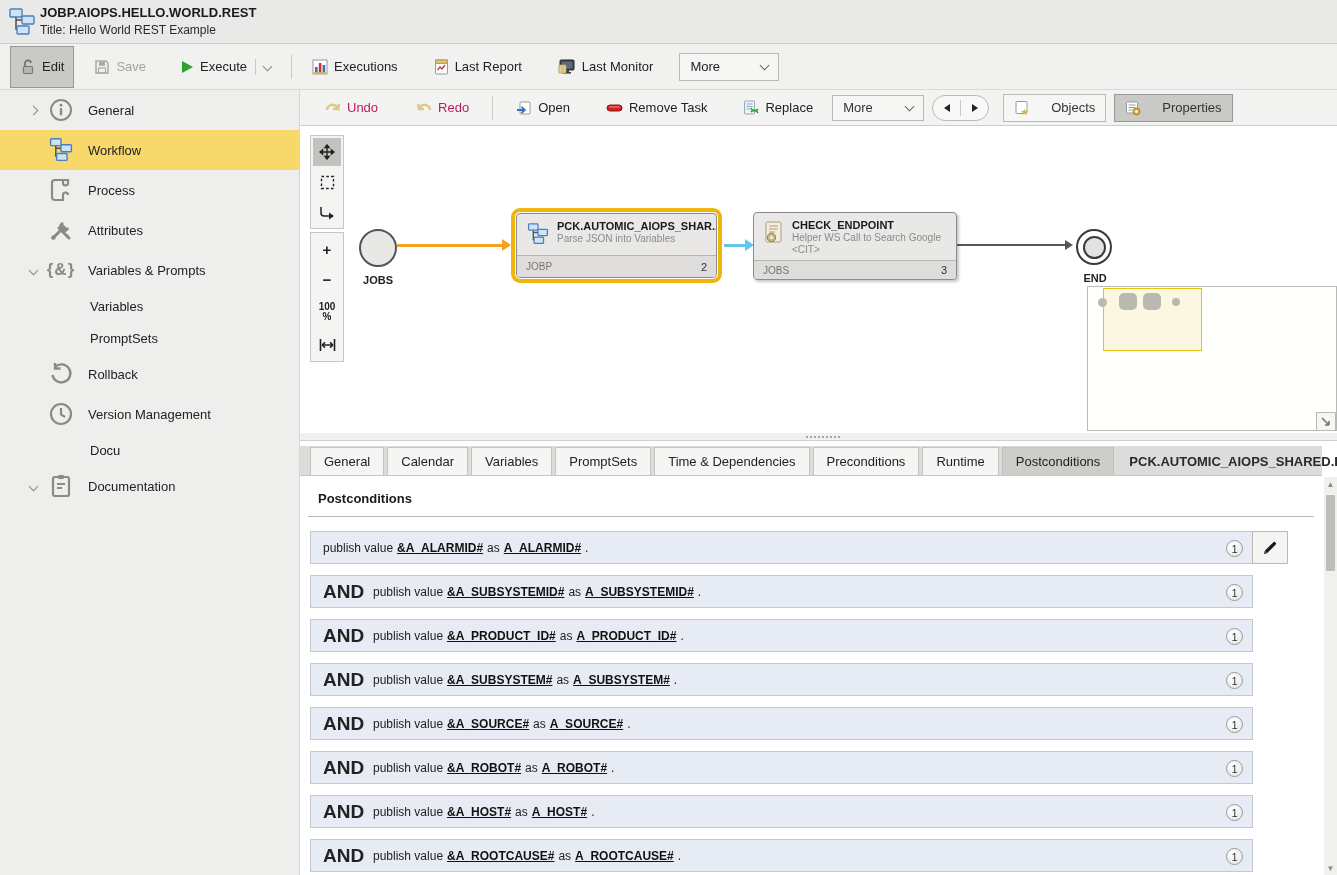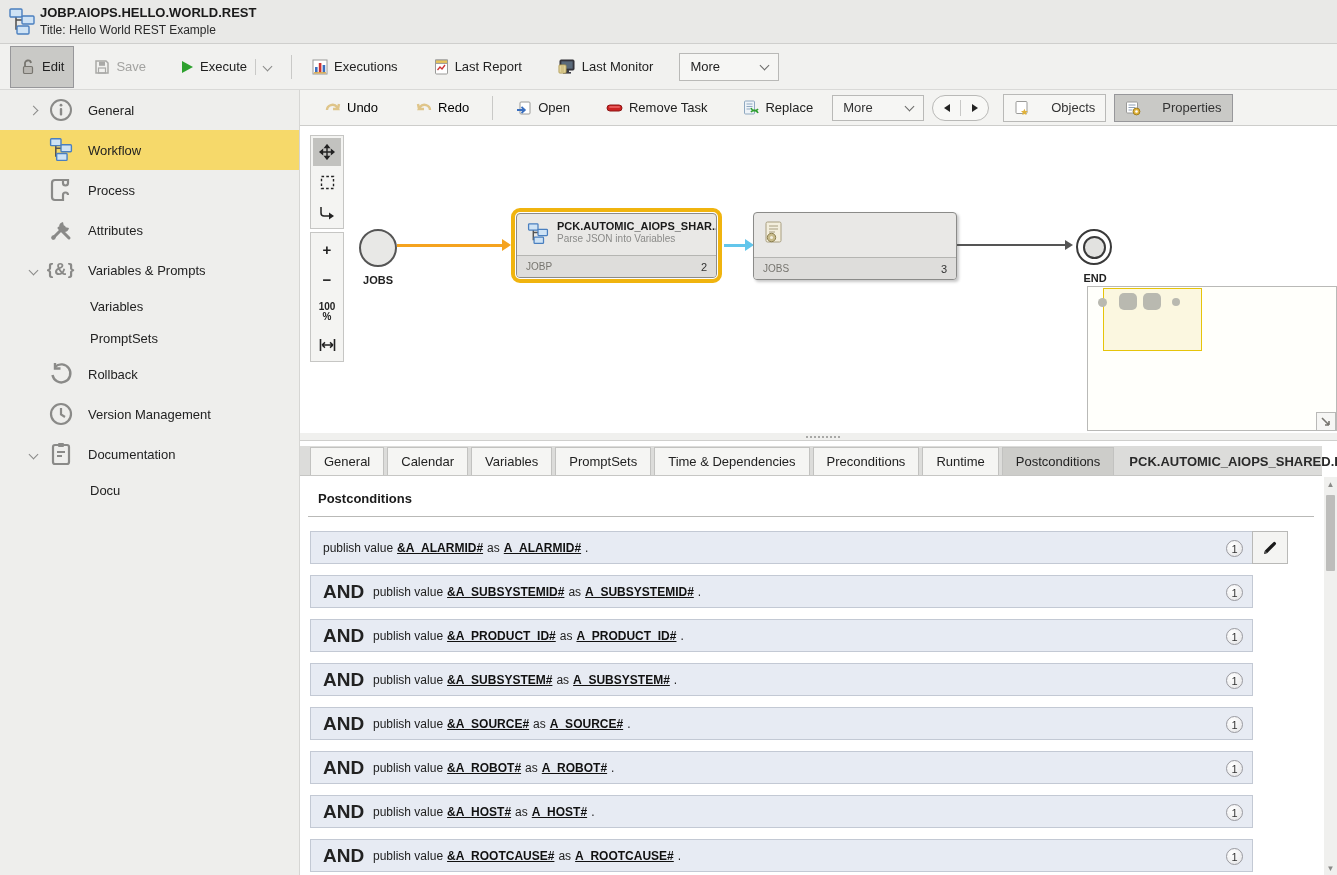--- a/index.html
+++ b/index.html
@@ -30,21 +30,21 @@
   .side-item { position:relative; height:40px; display:flex; align-items:center; font-size:13px; color:#222; cursor:default; }
   .side-item.indent { height:32px; padding-left:90px; }
   .side-item.selected { background:#f6d96a; }
   .side-item .chev { position:absolute; left:30px; }
   .side-icon { position:absolute; left:48px; width:26px; height:26px; display:flex; align-items:center; justify-content:center; }
   .side-item:not(.indent) .side-label { padding-left:88px; }
 
   
   .canvas-toolbar { position:absolute; left:300px; top:90px; width:1037px; height:36px; background:#f3f3f1; border-bottom:1px solid #cdcdcb; display:flex; align-items:center; padding-left:18px; }
   .ct-btn { display:inline-flex; align-items:center; gap:6px; height:26px; padding:0 7px; font-size:13px; color:#222; white-space:nowrap; }
-  .ct-btn.disabled { color:#000000; }
+  .ct-btn.disabled { color:#be185d; }
   .ct-more { display:inline-flex; align-items:center; justify-content:space-between; width:92px; height:26px; padding:0 10px; border:1px solid #b9b9b7; background:#f6f6f4; font-size:13px; margin-left:12px; }
   .search-pill { display:inline-flex; align-items:center; gap:7px; width:218px; height:26px; border:1px solid #b9b9b7; border-radius:13px; background:#fff; padding:0 8px; margin-left:24px; }
   .search-pill input { border:none; outline:none; flex:1; font-size:12px; font-style:italic; color:#555; background:transparent; font-family:"Liberation Sans",sans-serif; }
   .navpair { display:inline-flex; align-items:center; height:26px; border:1px solid #b9b9b7; border-radius:13px; background:#f8f8f6; margin-left:8px; overflow:hidden; }
   .navpair .nbtn { width:27px; height:26px; display:flex; align-items:center; justify-content:center; font-size:10px; color:#222; }
   .navpair .nsep { width:1px; height:16px; background:#c9c9c7; }
   .right-btn { display:inline-flex; align-items:center; gap:21px; height:28px; padding:0 10px; border:1px solid #b9b9b7; background:#f6f6f4; font-size:13px; }
   .right-btn.active { background:#c9c9c6; border-color:#97979a; }
 
   
@@ -278,33 +278,33 @@
         </div>
         <div class="side-item">
           <span class="side-icon">
             <svg width="24" height="24" viewBox="0 0 24 24">
               <circle cx="12" cy="12" r="10" fill="none" stroke="#8a8a88" stroke-width="2.2"></circle>
               <path d="M12 6 v6.5 l4 2.5" fill="none" stroke="#8a8a88" stroke-width="2.2"></path>
             </svg>
           </span>
           <span class="side-label">Version Management</span>
         </div>
+        <div class="side-item indent">
+          <span class="side-label">Docu</span>
+        </div>
         <div class="side-item">
           <span class="chev down"></span>
           <span class="side-icon">
             <svg width="22" height="24" viewBox="0 0 22 24">
               <rect x="3" y="3" width="16" height="19" rx="2" fill="none" stroke="#8a8a88" stroke-width="2.2"></rect>
               <rect x="8" y="1" width="6" height="4" rx="1" fill="#8a8a88"></rect>
               <path d="M7 10 h8 M7 14 h5" stroke="#8a8a88" stroke-width="1.8"></path>
             </svg>
           </span>
           <span class="side-label">Documentation</span>
-        </div>
-        <div class="side-item indent">
-          <span class="side-label">Docu</span>
         </div>
       </div>
   </div>
 
   <div class="canvas-toolbar">
     <div class="ct-btn disabled">
       <span>
         <svg width="16" height="14" viewBox="0 0 16 14">
             <path d="M2 9 C2 4, 9 2, 12 6 L13 8 L8 8 M13 8 L14 3" fill="none" stroke="#dfc58a" stroke-width="2.4"></path>
           </svg>
@@ -463,20 +463,25 @@
 
     <div class="wnode node2">
       <div class="nhead">
         <span style="margin-top:2px;">
           <svg width="20" height="24" viewBox="0 0 20 24">
               <rect x="2" y="1" width="15" height="20" rx="1.5" fill="#f3eedd" stroke="#a89e80"></rect>
               <path d="M5 5 h9 M5 8 h9 M5 11 h6" stroke="#a89e80" stroke-width="1"></path>
               <circle cx="7.5" cy="16.5" r="4.2" fill="#c8bb8a" stroke="#8d8050"></circle>
               <circle cx="7.5" cy="16.5" r="1.5" fill="#f3eedd"></circle>
             </svg>
+        </span>
+        <span>
+          <div class="ntitle">CHECK_ENDPOINT</div>
+          <div class="nsub">Helper WS Call to Search Google</div>
+          <div class="nsub">&lt;CIT&gt;</div>
         </span>
       </div>
       <div class="nfoot">
         <span>JOBS</span>
         <span class="ncount">3</span>
       </div>
     </div>
 
     <div class="edge gray" style="left:657px;width:110px;"></div>
     <div class="ahead" style="left:765px;color:#555;border-width:5px 0 5px 8px;top:114px;"></div>

